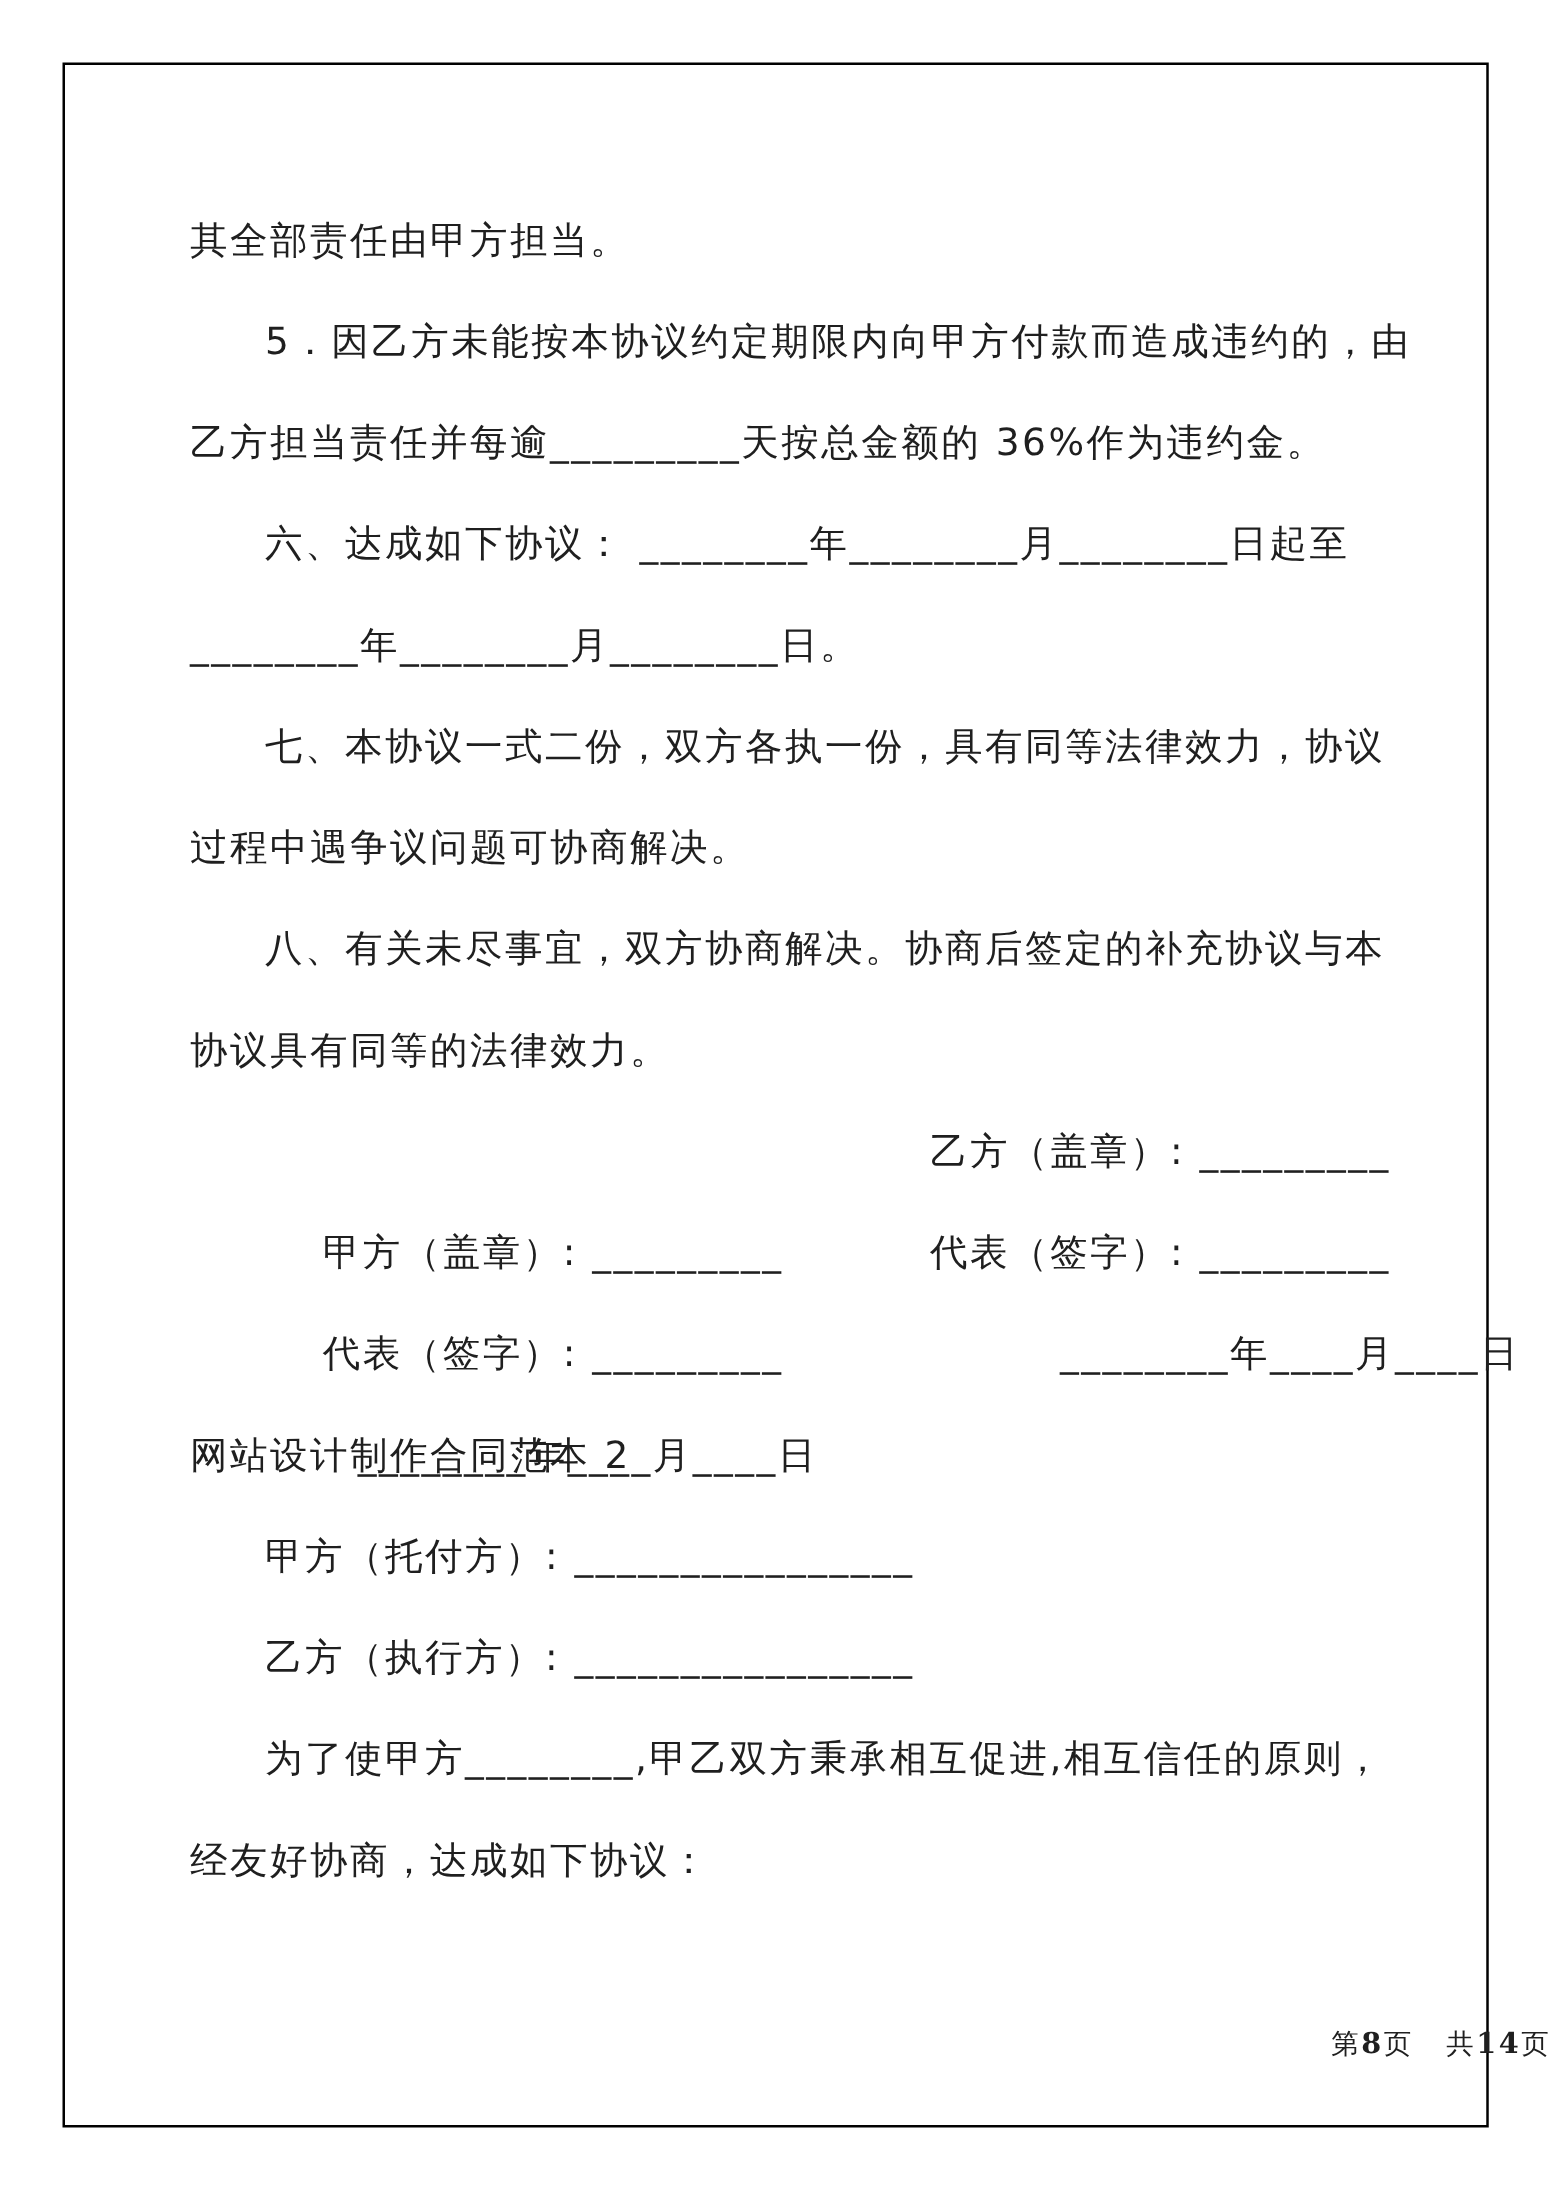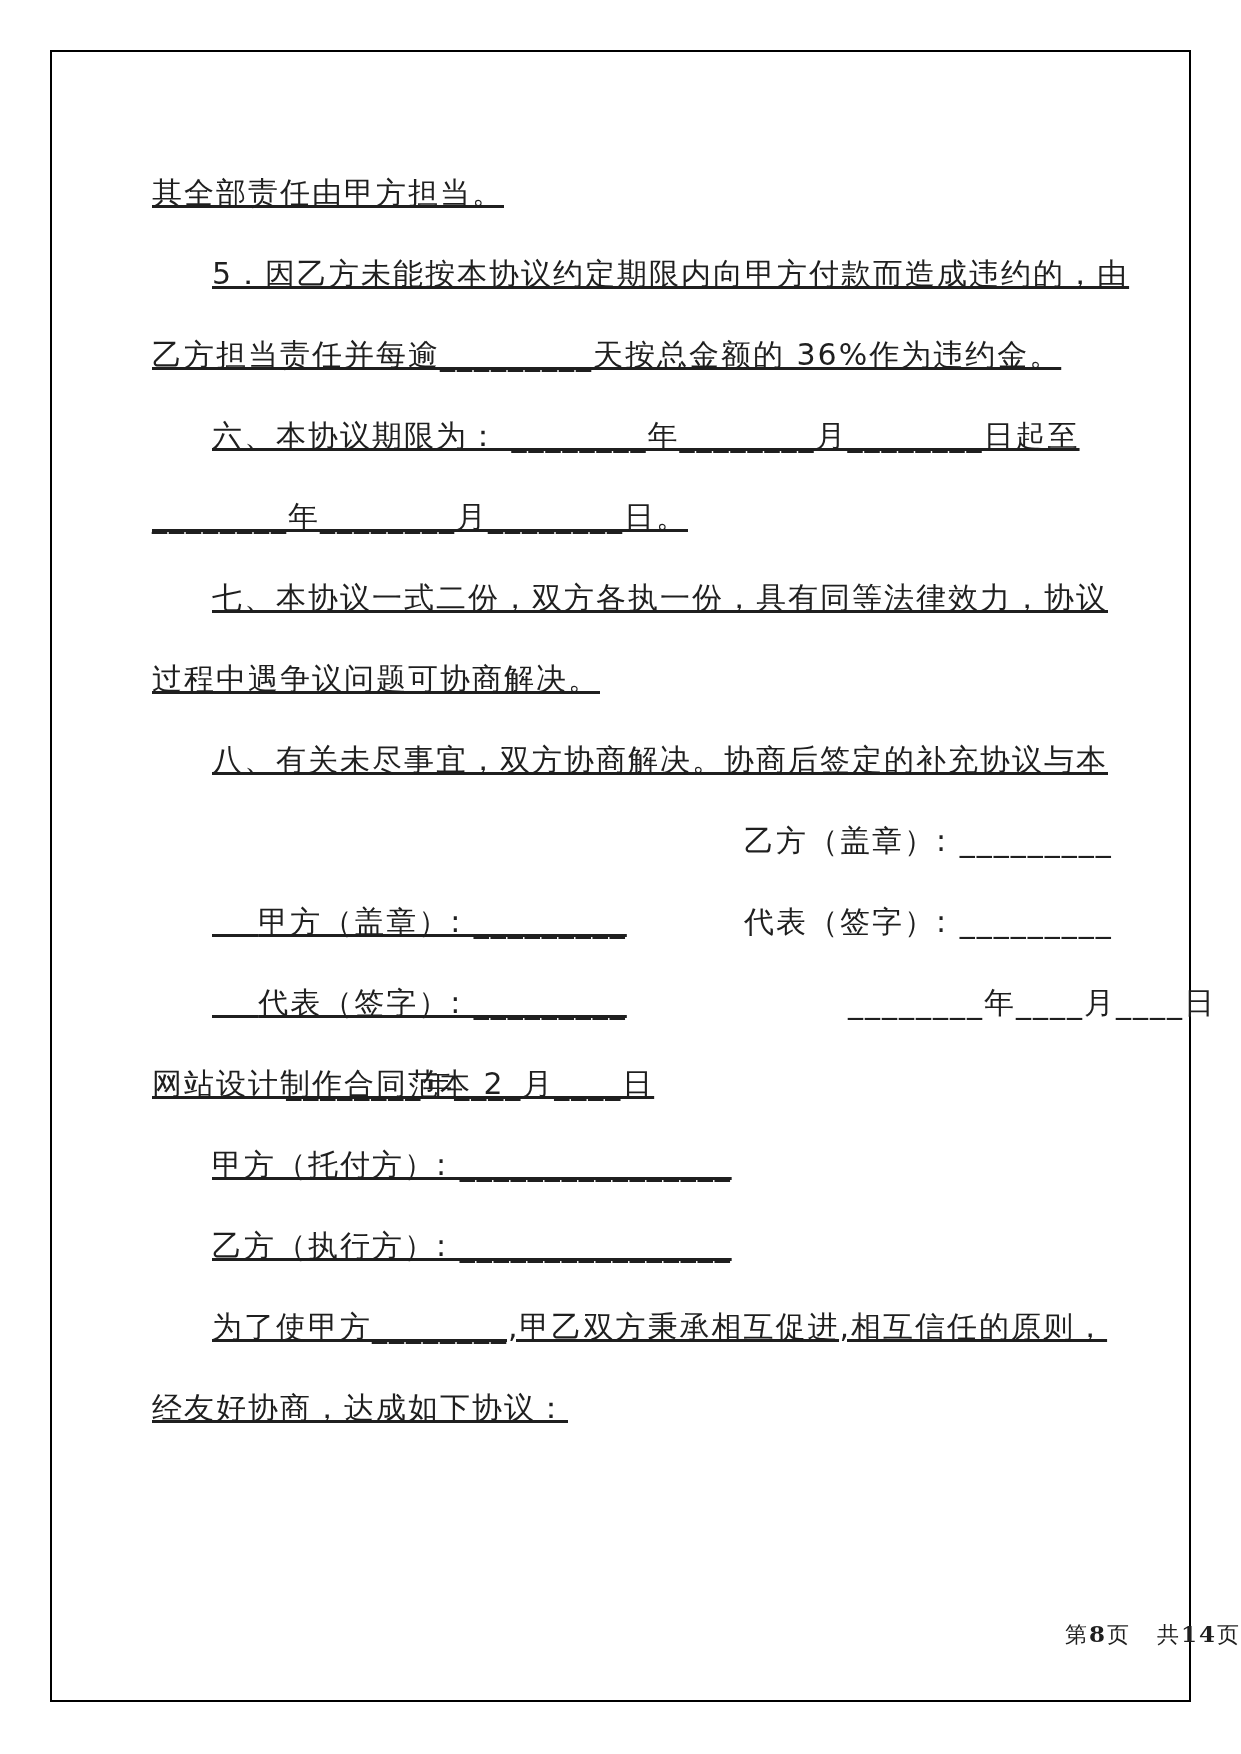--- a/index.html
+++ b/index.html
@@ -22,21 +22,20 @@
     width: 1141px;
     height: 1652px;
     border: 2px solid #000000;
     box-sizing: border-box;
   }
   .doc-text {
     position: absolute;
     left: 152px;
     top: 152px;
     width: 945px;
-    text-decoration: underline;
   }
   .line {
     height: 81px;
     line-height: 81px;
     font-size: 30px;
     letter-spacing: 2px;
     white-space: pre;
     font-weight: 400;
     position: relative;
   }
@@ -74,25 +73,26 @@
 </style>
 </head>
 <body>
 
 <div class="page-border"></div>
 
 <div class="doc-text">
   <div class="line">其全部责任由甲方担当。</div>
   <div class="line indent">5．因乙方未能按本协议约定期限内向甲方付款而造成违约的，由</div>
   <div class="line">乙方担当责任并每逾_________天按总金额的 36%作为违约金。</div>
-  <div class="line indent">六、本协议期限为： ________年________月________日起至</div>
+  <div class="line indent">六、达成如下协议： ________年________月________日起至</div>
   <div class="line">________年________月________日。</div>
   <div class="line indent">七、本协议一式二份，双方各执一份，具有同等法律效力，协议</div>
   <div class="line">过程中遇争议问题可协商解决。</div>
   <div class="line indent">八、有关未尽事宜，双方协商解决。协商后签定的补充协议与本</div>
+  <div class="line">协议具有同等的法律效力。</div>
 
   <div class="line indent">
     <span>甲方（盖章）: _________</span>
     <span class="col-right">乙方（盖章）: _________</span>
   </div>
   <div class="line indent">
     <span>代表（签字）: _________</span>
     <span class="col-right">代表（签字）: _________</span>
   </div>
   <div class="line indent-date">

